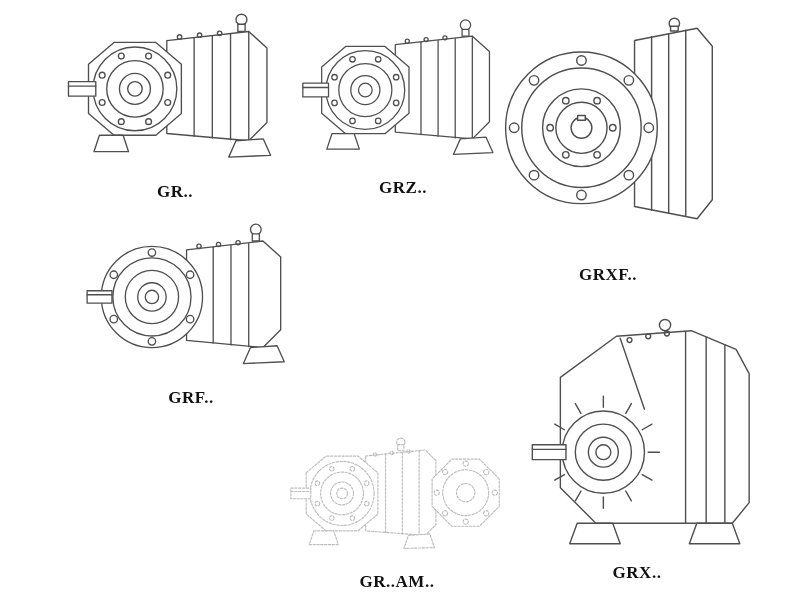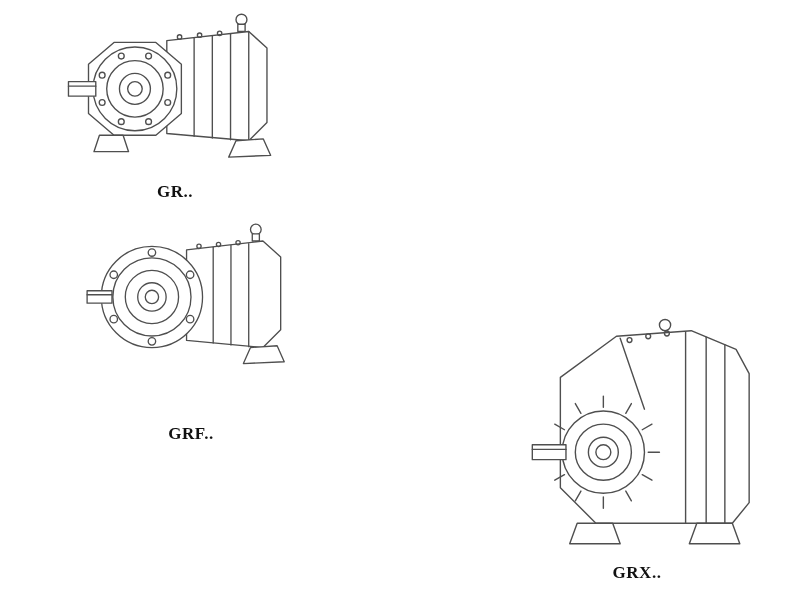--- a/index.html
+++ b/index.html
@@ -218,32 +218,50 @@
     </defs>
   </svg>
 
   <figure class="cell" style="left:60px;top:6px;width:230px;">
     <svg class="sketch" viewBox="0 0 250 190" width="228" height="173">
         <use href="#sym-foot"></use>
       </svg>
     <figcaption class="label">GR..</figcaption>
   </figure>
 
-
-
-  <figure class="cell" style="left:80px;top:216px;width:222px;gap:36px;">
+  <figure class="cell" style="left:296px;top:12px;width:214px;">
+    <svg class="sketch" viewBox="0 0 250 190" width="214" height="163">
+        <use href="#sym-foot"></use>
+      </svg>
+    <figcaption class="label">GRZ..</figcaption>
+  </figure>
+
+  <figure class="cell" style="left:494px;top:14px;width:228px;">
+    <svg class="sketch" viewBox="0 0 240 250" width="228" height="237">
+        <use href="#sym-grxf"></use>
+      </svg>
+    <figcaption class="label" style="margin-top:14px;">GRXF..</figcaption>
+  </figure>
+
+  <figure class="cell" style="left:80px;top:216px;width:222px;">
     <svg class="sketch" viewBox="0 0 250 190" width="222" height="169">
         <use href="#sym-flange"></use>
       </svg>
     <figcaption class="label">GRF..</figcaption>
   </figure>
 
 
   <figure class="cell" style="left:506px;top:312px;width:262px;">
     <svg class="sketch" viewBox="0 0 280 260" width="262" height="243">
         <use href="#sym-grx"></use>
       </svg>
     <figcaption class="label" style="margin-top:8px;">GRX..</figcaption>
   </figure>
 
 
+  <figure class="cell" style="left:286px;top:424px;width:222px;">
+    <svg class="sketch dashed" viewBox="0 0 290 190" width="222" height="145">
+        <use href="#sym-am"></use>
+      </svg>
+    <figcaption class="label">GR..AM..</figcaption>
+  </figure>
 
 </div>
 
 </body></html>

